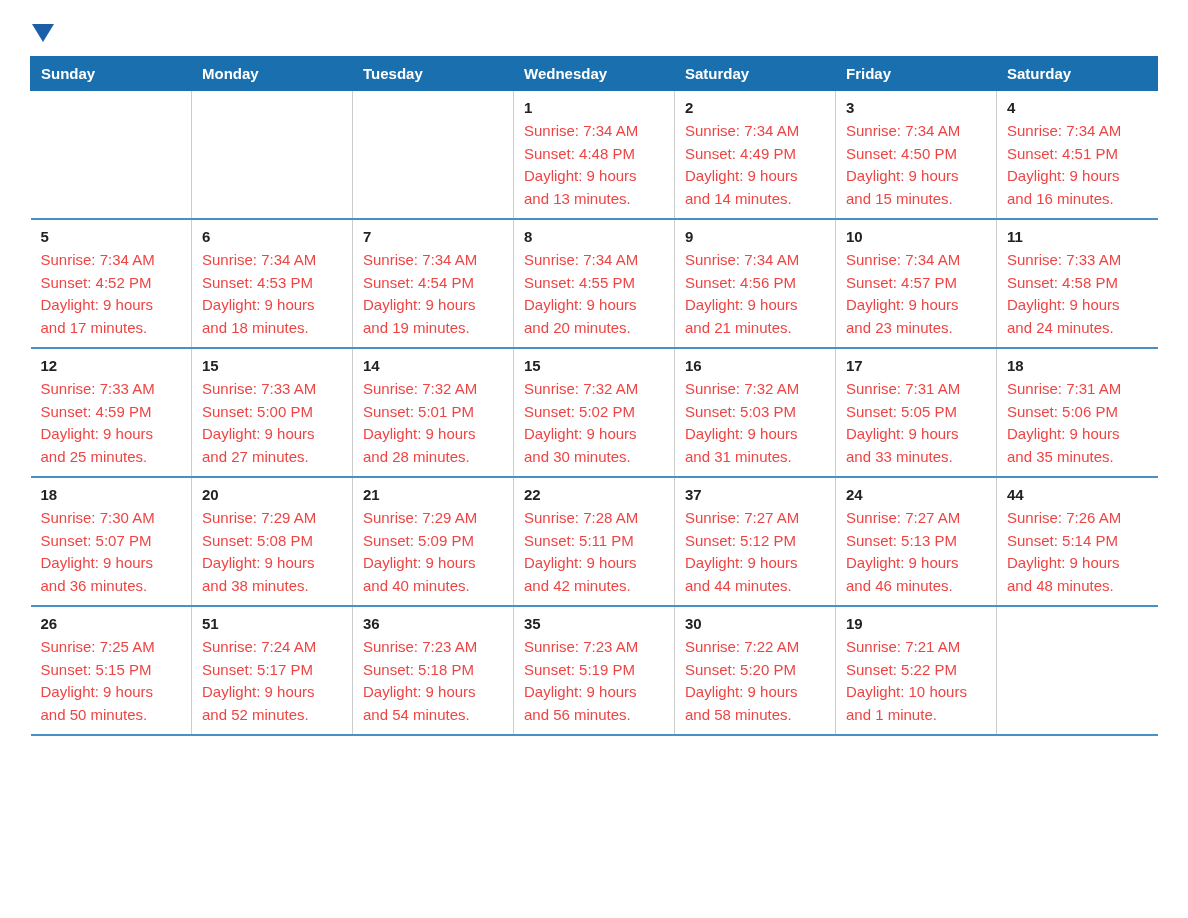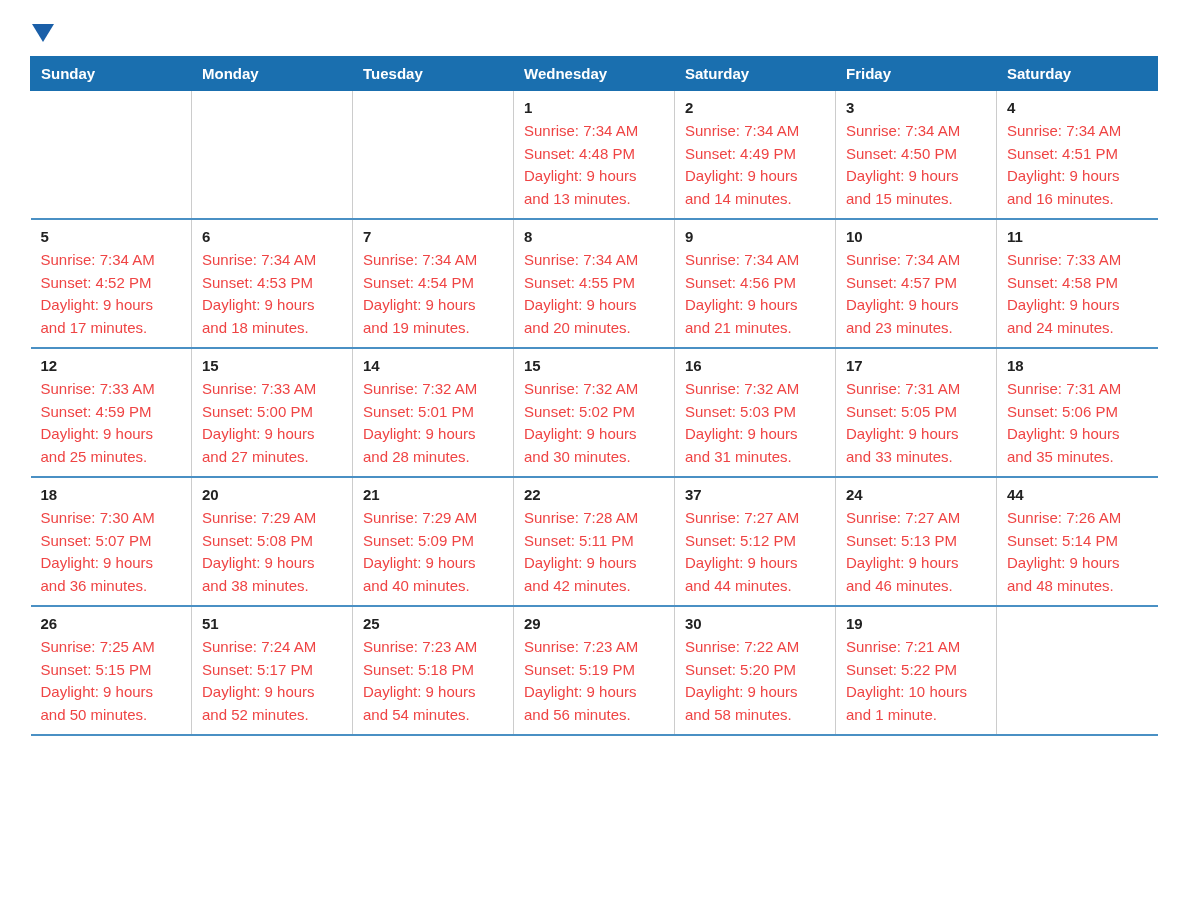--- a/index.html
+++ b/index.html
@@ -246,25 +246,25 @@
       <tr>
         <td>
           <span class="day-num">26</span>
           <div class="day-info">Sunrise: 7:25 AM<br>Sunset: 5:15 PM<br>Daylight: 9 hours and 50 minutes.</div>
         </td>
         <td>
           <span class="day-num">51</span>
           <div class="day-info">Sunrise: 7:24 AM<br>Sunset: 5:17 PM<br>Daylight: 9 hours and 52 minutes.</div>
         </td>
         <td>
-          <span class="day-num">25</span>
+          <span class="day-num">36</span>
           <div class="day-info">Sunrise: 7:23 AM<br>Sunset: 5:18 PM<br>Daylight: 9 hours and 54 minutes.</div>
         </td>
         <td>
-          <span class="day-num">29</span>
+          <span class="day-num">35</span>
           <div class="day-info">Sunrise: 7:23 AM<br>Sunset: 5:19 PM<br>Daylight: 9 hours and 56 minutes.</div>
         </td>
         <td>
           <span class="day-num">30</span>
           <div class="day-info">Sunrise: 7:22 AM<br>Sunset: 5:20 PM<br>Daylight: 9 hours and 58 minutes.</div>
         </td>
         <td>
           <span class="day-num">19</span>
           <div class="day-info">Sunrise: 7:21 AM<br>Sunset: 5:22 PM<br>Daylight: 10 hours and 1 minute.</div>
         </td>

